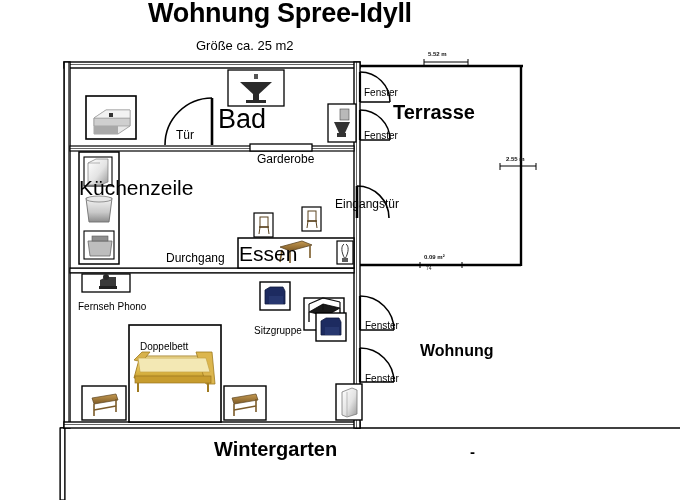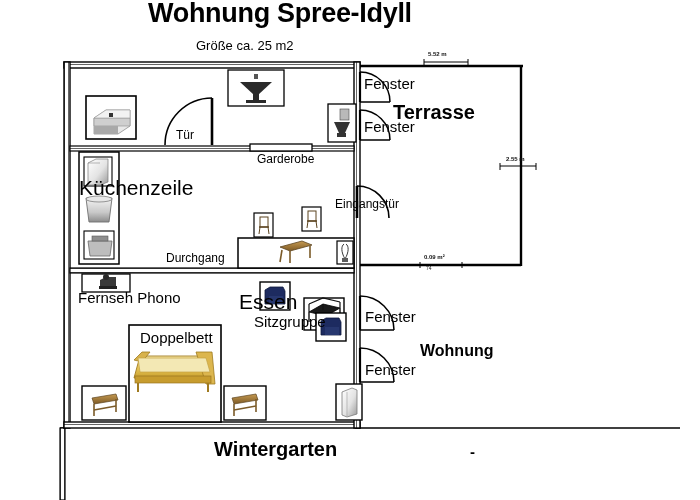--- a/index.html
+++ b/index.html
@@ -39,30 +39,30 @@
     font-size: 27px;
     font-weight: normal;
   }
   .room-kitchen {
     font-size: 21px;
     font-weight: normal;
   }
   .room-essen {
     font-size: 21px;
     font-weight: normal;
-    margin-top: 48px;
   }
   .lbl {
     font-size: 12px;
     font-weight: normal;
     margin-left: 8px;
   }
   .lbl-md {
-    font-size: 15px;
-    font-weight: normal;
+    font-size: 10px;
+    font-weight: normal;
+    margin-top: 12px;
   }
   .dim {
     font-size: 6px;
     font-weight: bold;
     color: #111;
   }
   .dim2 {
     font-size: 5px;
     color: #222;
   }
@@ -336,20 +336,21 @@
       <line x1="420" y1="262" x2="420" y2="268" stroke="#000" stroke-width="1"></line>
       <line x1="462" y1="262" x2="462" y2="268" stroke="#000" stroke-width="1"></line>
     </g>
 
   </svg>
 
   <div class="txt title" style="left:148px; top:-2px;">Wohnung Spree-Idyll</div>
 
   <div class="txt subtitle" style="left:196px; top:38px;">Größe ca. 25 m2</div>
 
+  <div class="txt room-bad" style="left:218px; top:104px;">Bad</div>
 
   <div class="txt lbl" style="left:168px; top:128px;">Tür</div>
 
   <div class="txt lbl" style="left:249px; top:152px;">Garderobe</div>
 
   <div class="txt room-kitchen" style="left:79px; top:176px;">Küchenzeile</div>
 
   <div class="txt lbl" style="left:158px; top:251px;">Durchgang</div>
 
   <div class="txt room-essen" style="left:239px; top:242px;">Essen</div>

